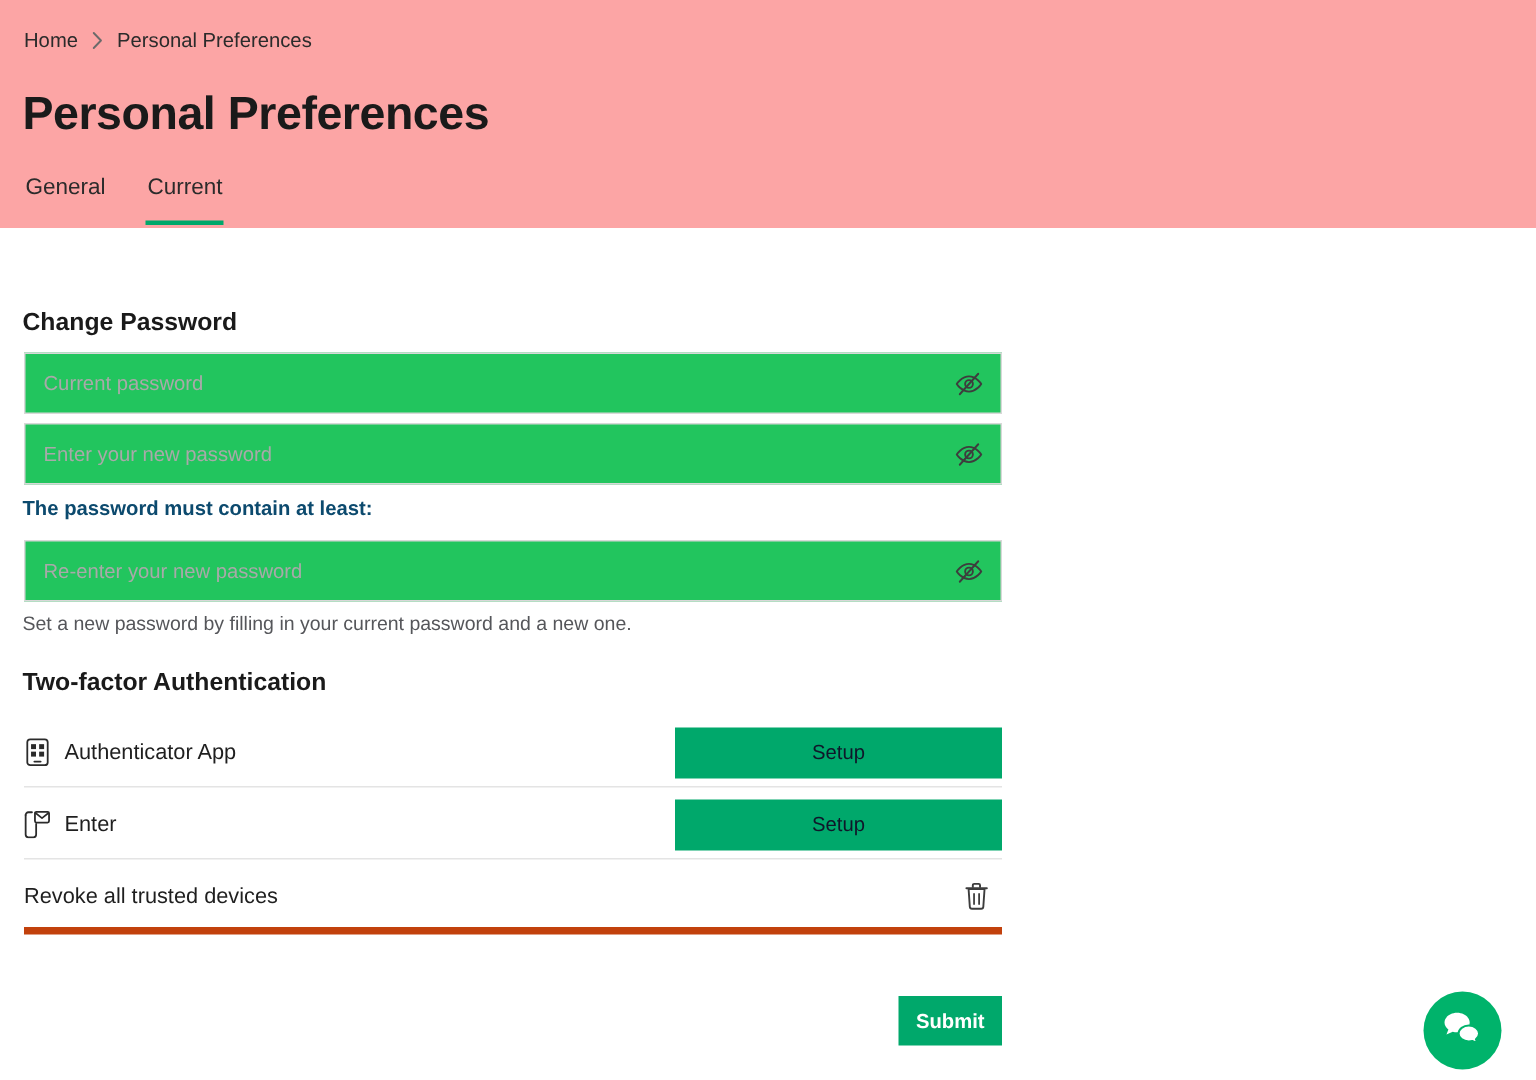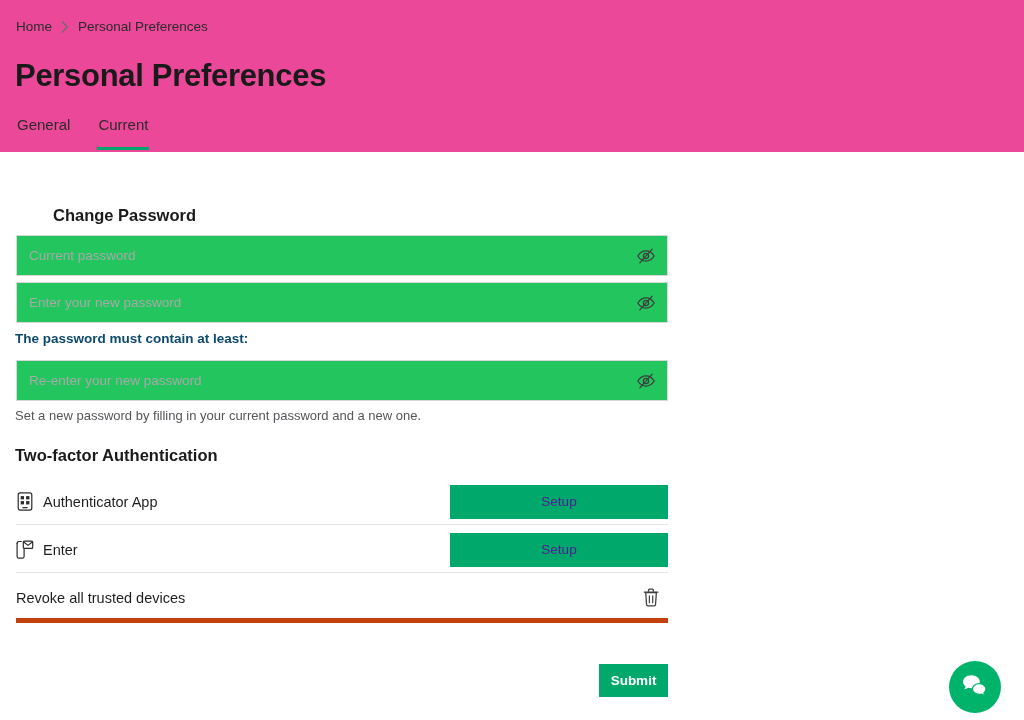--- a/index.html
+++ b/index.html
@@ -10,21 +10,21 @@
     background: #ffffff;
     font-family: "Liberation Sans", sans-serif;
     -webkit-font-smoothing: antialiased;
   }
 
   
   .header-band {
     position: absolute;
     left: 0; top: 0;
     width: 1024px; height: 152px;
-    background: #ec4899;
+    background: #fca5a5;
   }
   .breadcrumb {
     position: absolute;
     left: 16px; top: 18px;
     display: flex;
     align-items: center;
     gap: 9px;
     font-size: 13.5px;
     color: #2b2b2b;
     line-height: 18px;
@@ -82,21 +82,21 @@
 
   .section-title {
     position: absolute;
     left: 15px;
     margin: 0;
     font-size: 16.5px;
     font-weight: bold;
     color: #1a1a1a;
     line-height: 22px;
   }
-  #change-password-title { top: 52px; margin-left: 38px; }
+  #change-password-title { top: 52px; }
   #twofactor-title { top: 292px; }
 
   .field {
     position: absolute;
     left: 16px;
     width: 652px;
     height: 41px;
     border: 1px solid #d8d8d8;
     background: #22c55e;
     display: flex;
@@ -175,21 +175,21 @@
     flex: none;
   }
 
   .setup-btn {
     position: absolute;
     left: 434px;
     width: 218px;
     height: 34px;
     background: #00a86b;
     border: 0;
-    color: #4c1d95;
+    color: #0f172a;
     font-family: "Liberation Sans", sans-serif;
     font-size: 13.5px;
     cursor: pointer;
     display: flex;
     align-items: center;
     justify-content: center;
     line-height: 18px;
   }
 
   .revoke-row {

